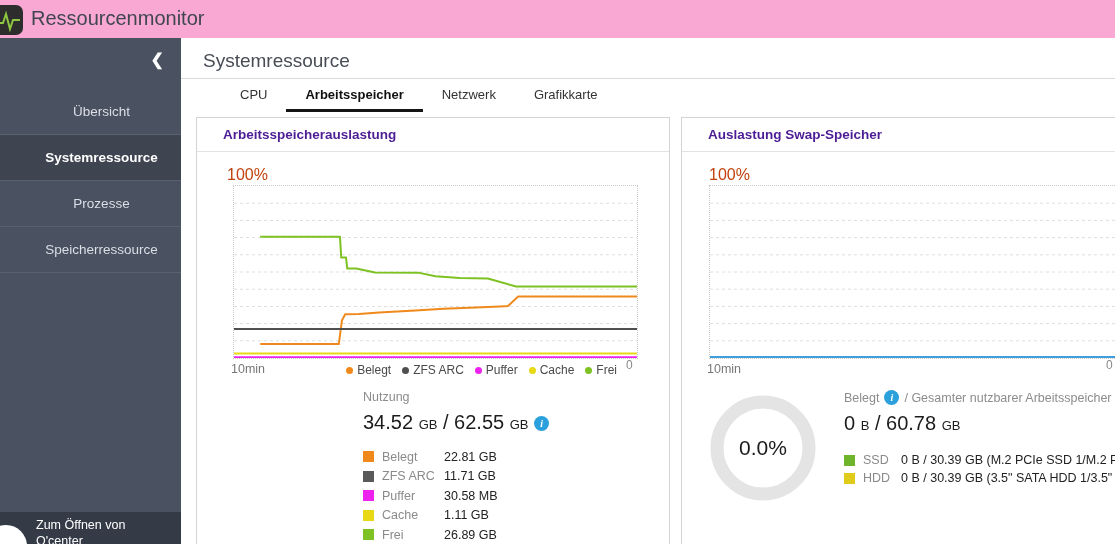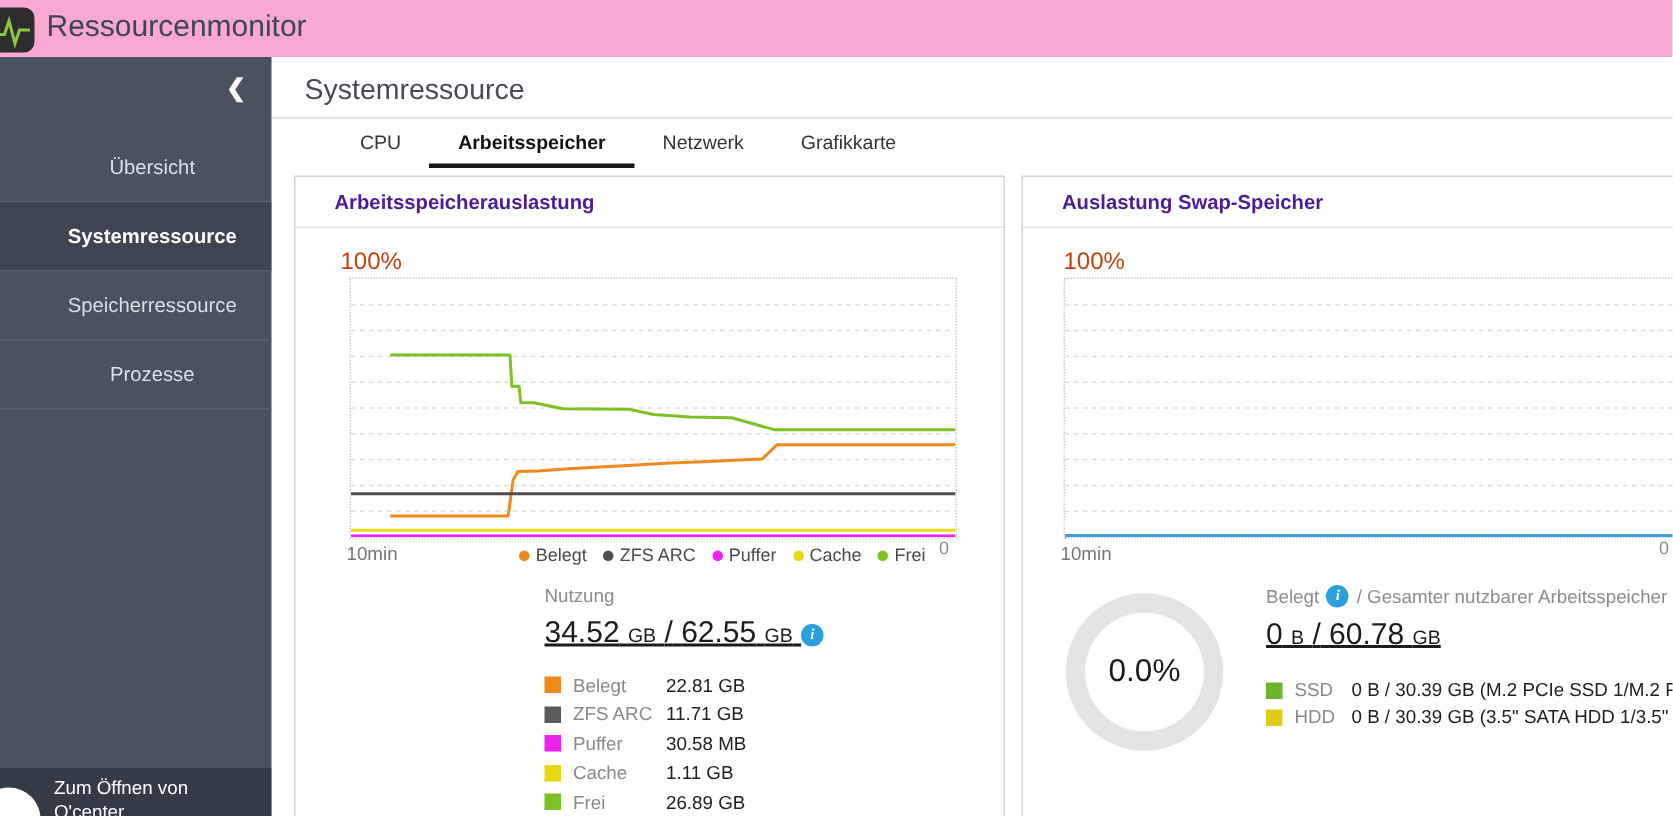--- a/index.html
+++ b/index.html
@@ -54,21 +54,21 @@
   .dot { width:7px; height:7px; border-radius:50%; display:inline-block; }
 
   .donut { position:absolute; width:106px; height:106px; }
   .donut svg { display:block; width:106px; height:106px; }
   .donut-label { position:absolute; left:0; top:0; width:106px; height:106px;
                  display:flex; align-items:center; justify-content:center;
                  font-size:21px; color:#1b1b1b; }
 
   .usage-block { position:absolute; }
   .usage-caption { font-size:12.5px; color:#8c8c8c; display:flex; align-items:center; gap:5px; white-space:nowrap; }
-  .usage-value { margin-top:7px; font-size:20px; color:#1c1c1c; white-space:nowrap;text-decoration:underline; }
+  .usage-value { margin-top:7px; font-size:20px; color:#1c1c1c; white-space:nowrap; }
   .usage-value .unit { font-size:13px; }
   .info-icon { display:inline-flex; width:15px; height:15px; border-radius:50%;
                background:#2aa0dd; color:#fff; font-size:10px; font-weight:bold;
                align-items:center; justify-content:center; vertical-align:2px;
                font-family:"Liberation Serif", serif; font-style:italic; cursor:pointer; }
   .rows { margin-top:13px; }
   .row { display:flex; align-items:center; height:19.5px; font-size:12.5px; white-space:nowrap; }
   .swatch { width:11px; height:11px; margin-right:8px; flex:none; }
   .row .lab { color:#8a8a8a; }
   .row .val { color:#222; }
@@ -97,22 +97,22 @@
   <div class="app-title">Ressourcenmonitor</div>
 </div>
 
 <div class="sidebar">
   <div class="collapse-btn">
     <span>❮</span>
   </div>
   <div class="nav">
     <div class="nav-item"><span>Übersicht</span></div>
     <div class="nav-item active"><span>Systemressource</span></div>
+    <div class="nav-item"><span>Prozesse</span></div>
     <div class="nav-item"><span>Speicherressource</span></div>
-    <div class="nav-item"><span>Prozesse</span></div>
   </div>
   <div class="qcenter">
     <div class="qcenter-circle"></div>
     <div>Zum Öffnen von Q'center</div>
 
   </div>
 </div>
 
 <div class="page-title">Systemressource</div>
 <div class="header-divider"></div>

